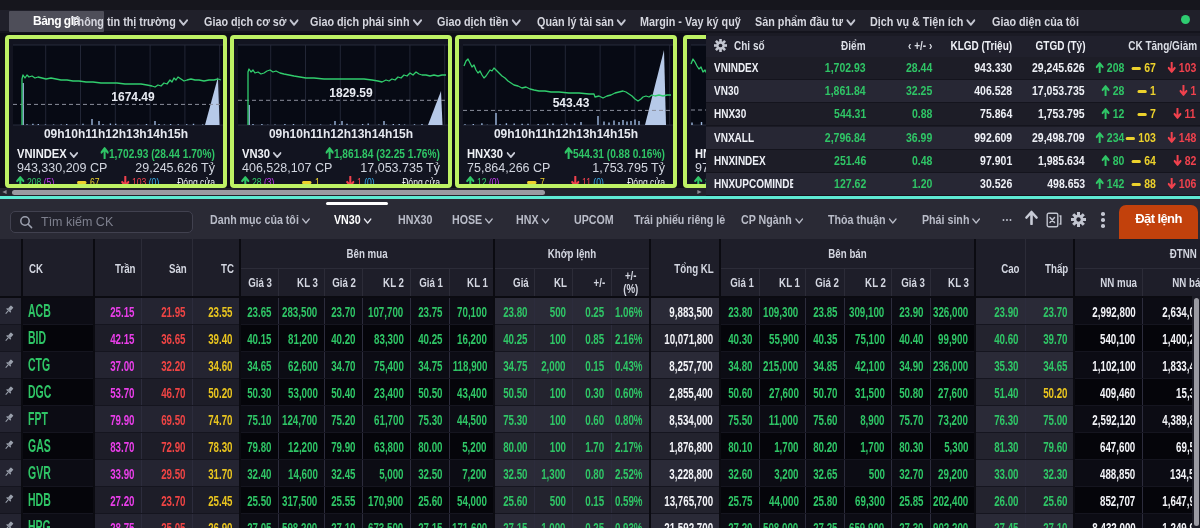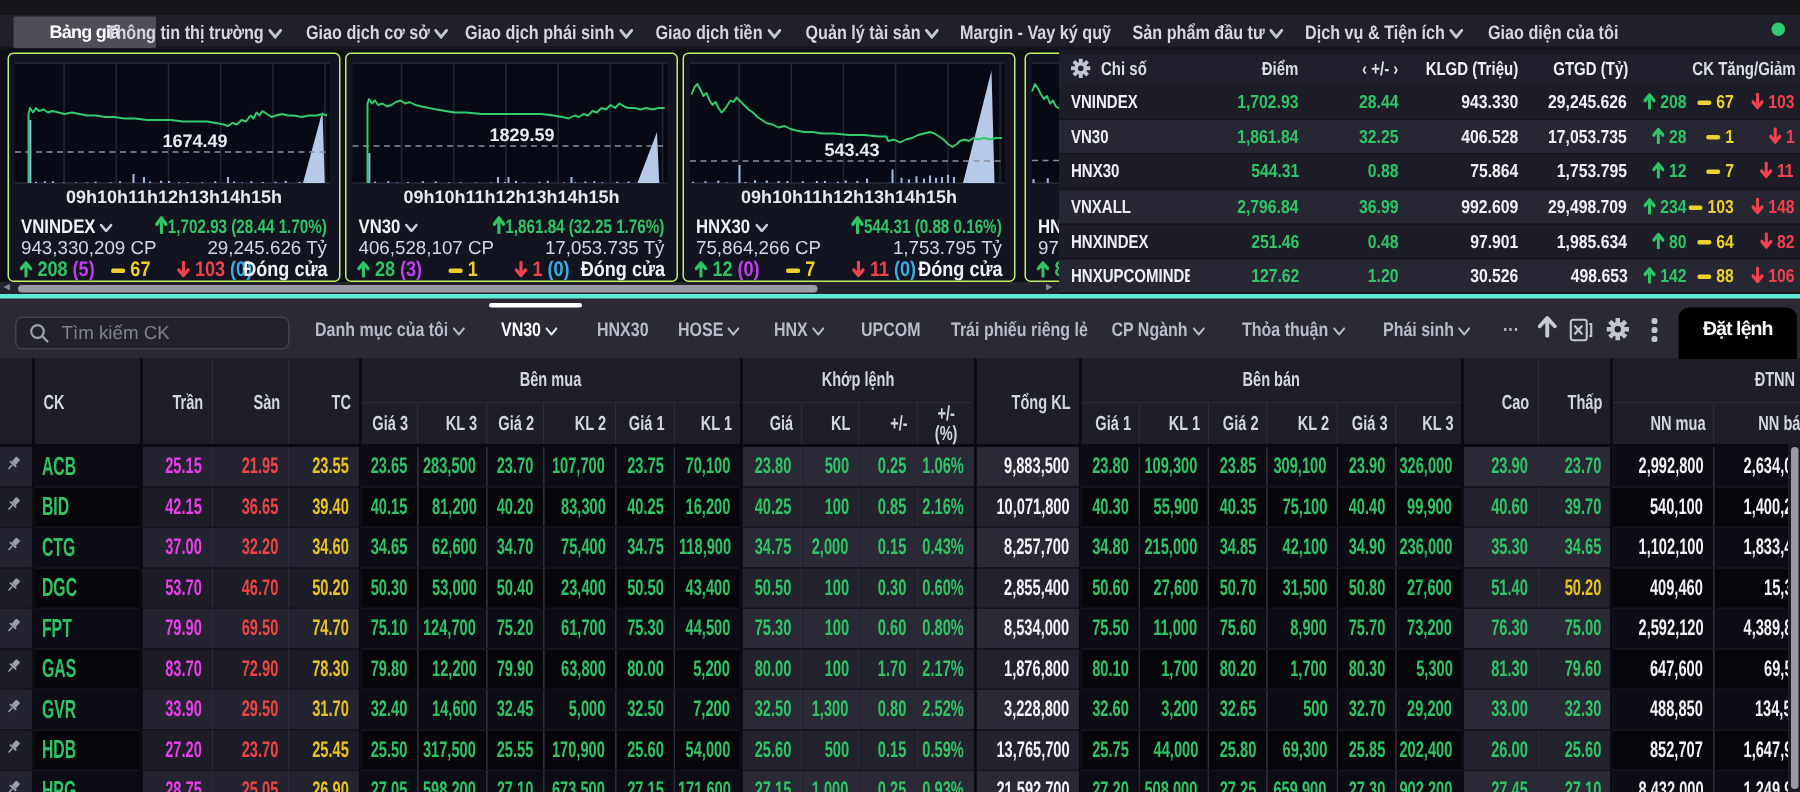--- a/index.html
+++ b/index.html
@@ -3,29 +3,29 @@
 *{margin:0;padding:0;box-sizing:border-box}
 html,body{width:1200px;height:528px;overflow:hidden;background:#14141d;font-family:"Liberation Sans",sans-serif}
 #page{position:relative;width:1200px;height:528px;background:#14141d;overflow:hidden}
 .topnav{position:absolute;left:0;top:0;width:1200px;height:31px;background:#20202a}
 .topstrip{position:absolute;left:0;top:0;width:1200px;height:10px;background:#16161d}
 .navrow{position:absolute;left:0;top:10px;width:1200px;height:23px}
 .chip{position:absolute;left:9px;top:1px;height:21px;line-height:21px;background:#4e4e59;color:#fff;font-weight:bold;font-size:12px;letter-spacing:-0.5px;padding:0 24px;border-radius:1px;white-space:nowrap}
 .nitem{position:absolute;top:1px;height:21px;line-height:21px;color:#d5d6de;font-weight:bold;font-size:13px;white-space:nowrap;transform:scaleX(0.83);transform-origin:0 50%}
 .gdot{position:absolute;right:10px;top:5px;width:9px;height:9px;border-radius:50%;background:#2ecc71}
 .charts{position:absolute;left:0;top:33px;width:706px;height:163px;background:#0e0e16}
-.panel{position:absolute;top:2px;width:222px;height:153px;background:#121420;border:1px solid #bef264;border-radius:4px;overflow:hidden}
+.panel{position:absolute;top:2px;width:222px;height:153px;background:#121420;border:4px solid #bef264;border-radius:4px;overflow:hidden}
 .axis{display:flex;justify-content:center;padding:0 6px 0 6px;margin-top:1px;height:13px;line-height:13px;color:#e6e9f0;font-weight:bold;font-size:12px}
 .i1{position:relative;margin-top:6px;height:14px;line-height:14px}
 .pname{position:absolute;left:8px;top:0}
 .pquote{position:absolute;right:8px;top:0}
 .pname{color:#f0f2f6;font-weight:bold;font-size:13px;white-space:nowrap;transform:scaleX(0.86);transform-origin:0 50%}
 .pquote{color:#2fc566;font-weight:bold;font-size:13px;white-space:nowrap;transform:scaleX(0.78);transform-origin:100% 50%}
 .i2{display:flex;justify-content:space-between;padding:0 8px;margin-top:1px;height:13px;line-height:13px;color:#d2d6e0;font-size:12.5px;font-weight:400}
-.i3{position:relative;margin-top:1px;height:13px;line-height:13px;font-size:14px;font-weight:bold}
+.i3{position:relative;margin-top:1px;height:13px;line-height:13px;font-size:10px;font-weight:normal}
 .i3>span{position:absolute;top:0;transform:scaleX(0.86);transform-origin:0 50%}
 .i3>.gtx{left:7px}
 .i3>.ytx{left:68px}
 .i3>.rtx{left:112px}
 .i3>.wtx{left:auto;right:8px;transform-origin:100% 50%}
 .gtx{color:#2fc566;white-space:nowrap}.rtx{color:#f0414d;white-space:nowrap}.ytx{color:#ecd12c;white-space:nowrap}.wtx{color:#eef0f4;white-space:nowrap}
 .ptx{color:#c43ff0}.ctx{color:#38aee8}
 .ybar{display:inline-block;width:11px;height:3px;background:#ecd12c;border-radius:2px;margin-right:4px;vertical-align:2px}
 .hsbar{position:absolute;left:0;top:155px;width:706px;height:8px;background:#23232c}
 .hsthumb{position:absolute;left:12px;top:1.5px;width:533px;height:5px;border-radius:3px;background:#9a9aa2}
@@ -59,21 +59,21 @@
 .ixhead .ixc2{right:334px}
 .toolbar{position:absolute;left:0;top:196px;width:1200px;height:43px;background:#2a2a35;border-top:3px solid #5eead4}
 .search{position:absolute;left:10px;top:12px;width:183px;height:22px;border:1.5px solid #41414f;border-radius:5px;background:#22222c;display:flex;align-items:center;padding-left:8px;gap:8px}
 .search span{color:#7e808e;font-size:12.5px}
 .tab{position:absolute;top:0;height:40px;line-height:42px;color:#b9bcc8;font-size:13px;font-weight:bold;white-space:nowrap;transform:scaleX(0.82);transform-origin:0 50%}
 .tabact{color:#fff}
 .tabline{position:absolute;left:326px;top:3px;width:62px;height:3px;background:#fff;border-radius:2px}
 .tbicon{position:absolute;line-height:16px}
 .kebab{position:absolute;left:1101px;top:13px;width:4px}
 .kebab i{display:block;width:3.5px;height:3.5px;border-radius:50%;background:#c2c5d0;margin-bottom:2.5px}
-.btn{position:absolute;left:1119px;top:6px;width:79px;height:44px;background:#000000;border-radius:7px;color:#fff;font-weight:bold;font-size:13px;text-align:center;line-height:28px;letter-spacing:-0.6px}
+.btn{position:absolute;left:1119px;top:6px;width:79px;height:44px;background:#c2410c;border-radius:7px;color:#fff;font-weight:bold;font-size:13px;text-align:center;line-height:28px;letter-spacing:-0.6px}
 .mt{position:absolute;left:0;top:239px;border-collapse:collapse;table-layout:fixed;width:1212px}
 .mt th{background:#1e1e29;color:#d3d6e0;font-weight:bold;border-right:1px solid #2c2c38;border-bottom:1px solid #2c2c38;text-align:right;padding:0 5px 0 0}
 .mt .h1 th.grp,.mt th.cent{text-align:center;padding:0}
 .mt td{position:relative}
 .mt th{position:relative;font-size:13.5px}
 .mt td i,.mt th i{font-style:normal;white-space:nowrap;display:block;position:absolute;right:6px;top:50%;transform:translateY(-50%) scaleX(0.65);transform-origin:100% 50%}
 .mt th i{right:5px;transform:translateY(-50%) scaleX(0.72)}
 .mt th.cent i,.mt .h1 th.grp i{left:0;right:0;text-align:center;transform:translateY(-50%) scaleX(0.72);transform-origin:50% 50%}
 .mt th.cent i{line-height:13px}
 .mt tr.h1 th.grp.dtnn i{transform:translateY(-50%) translateX(40px) scaleX(0.72)}

